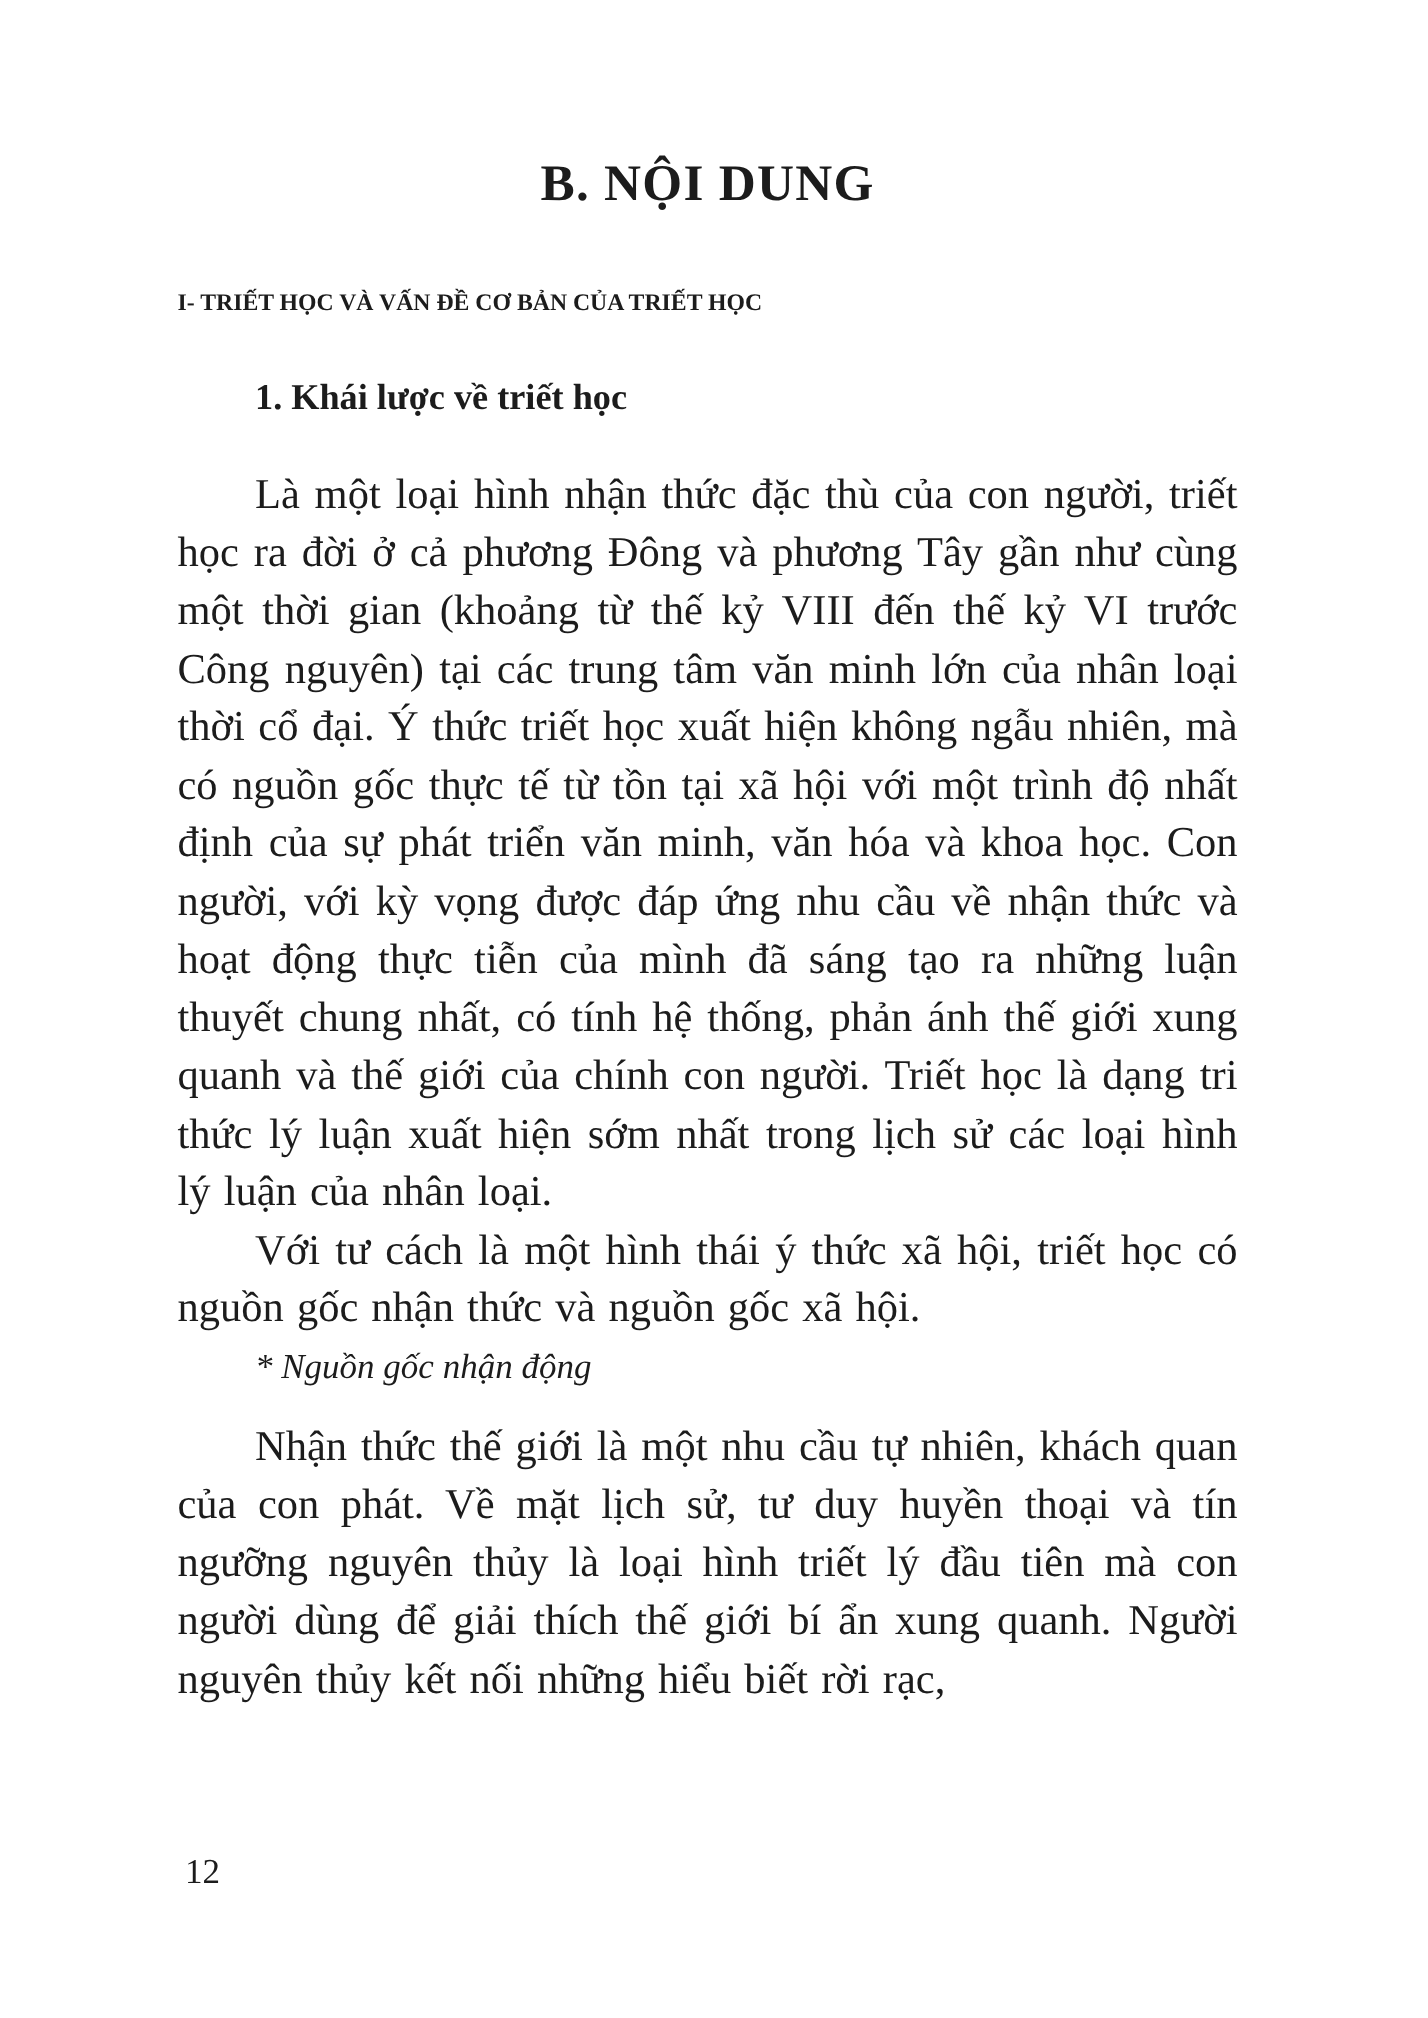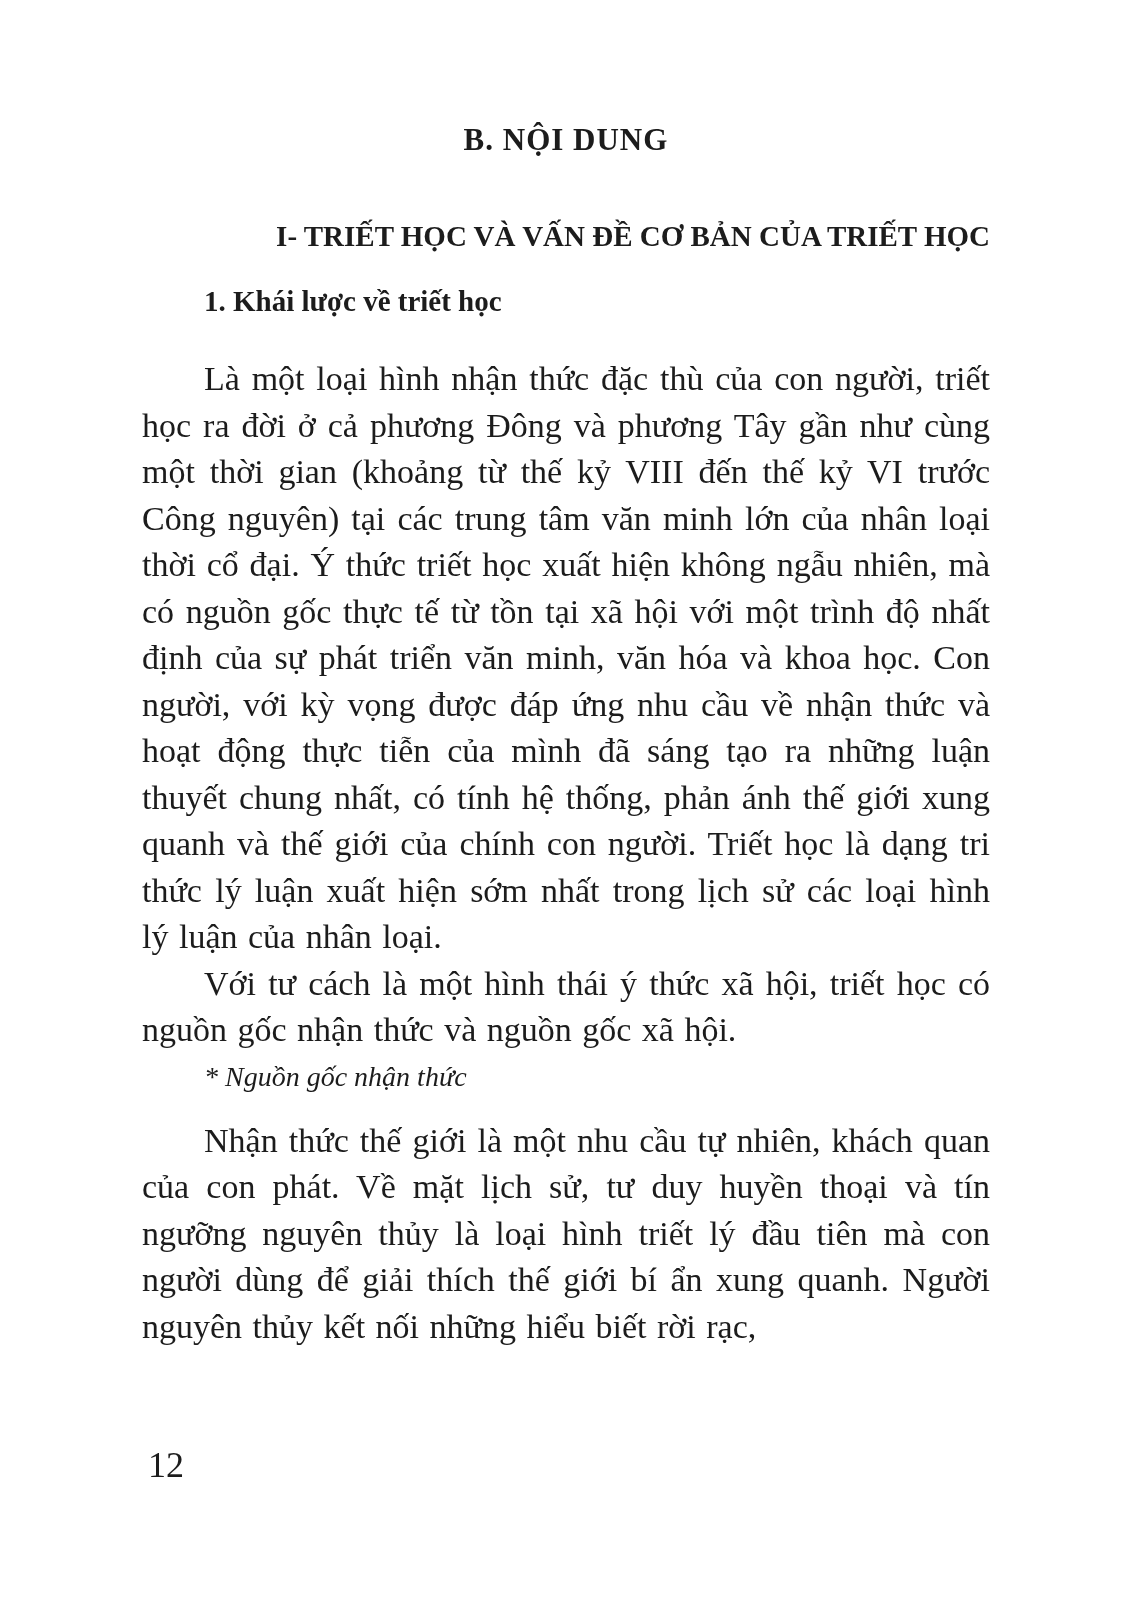--- a/index.html
+++ b/index.html
@@ -11,30 +11,30 @@
     position: relative;
     width: 1142px;
     height: 1614px;
     background: #ffffff;
     color: #1c1c1c;
     padding: 122px 152px 0 142px;
     overflow: hidden;
   }
   .doc-title {
     text-align: center;
-    font-size: 31px;
+    font-size: 41px;
     font-weight: bold;
     letter-spacing: 1px;
     margin-bottom: 62px;
   }
   .section-heading {
-    text-align: right;
-    font-size: 29px;
+    text-align: left;
+    font-size: 19px;
     font-weight: bold;
-    margin-bottom: 32px;
+    margin-bottom: 48px;
   }
   .subsection-heading {
     font-size: 29px;
     font-weight: bold;
     text-indent: 62px;
     margin-bottom: 38px;
   }
   .italic-subhead {
     font-size: 28px;
     font-style: italic;
@@ -45,39 +45,39 @@
   .body-para {
     font-size: 34px;
     line-height: 46.5px;
     text-align: justify;
     text-indent: 62px;
     word-spacing: 2px;
   }
   .page-number {
     position: absolute;
     left: 148px;
-    bottom: 128px;
-    font-size: 36px;
+    bottom: 100px;
+    font-size: 28px;
   }
 </style>
 </head>
 <body>
 
 <div class="page">
 
   <h1 class="doc-title">B. NỘI DUNG</h1>
 
   <h2 class="section-heading">I- TRIẾT HỌC VÀ VẤN ĐỀ CƠ BẢN CỦA TRIẾT HỌC</h2>
 
   <h3 class="subsection-heading">1. Khái lược về triết học</h3>
 
 
   <p class="body-para">Là một loại hình nhận thức đặc thù của con người, triết học ra đời ở cả phương Đông và phương Tây gần như cùng một thời gian (khoảng từ thế kỷ VIII đến thế kỷ VI trước Công nguyên) tại các trung tâm văn minh lớn của nhân loại thời cổ đại. Ý thức triết học xuất hiện không ngẫu nhiên, mà có nguồn gốc thực tế từ tồn tại xã hội với một trình độ nhất định của sự phát triển văn minh, văn hóa và khoa học. Con người, với kỳ vọng được đáp ứng nhu cầu về nhận thức và hoạt động thực tiễn của mình đã sáng tạo ra những luận thuyết chung nhất, có tính hệ thống, phản ánh thế giới xung quanh và thế giới của chính con người. Triết học là dạng tri thức lý luận xuất hiện sớm nhất trong lịch sử các loại hình lý luận của nhân loại.</p>
 
   <p class="body-para">Với tư cách là một hình thái ý thức xã hội, triết học có nguồn gốc nhận thức và nguồn gốc xã hội.</p>
 
-  <p class="italic-subhead">* Nguồn gốc nhận thức</p>
+  <p class="italic-subhead">* Nguồn gốc nhận động</p>
 
   <p class="body-para">Nhận thức thế giới là một nhu cầu tự nhiên, khách quan của con phát. Về mặt lịch sử, tư duy huyền thoại và tín ngưỡng nguyên thủy là loại hình triết lý đầu tiên mà con người dùng để giải thích thế giới bí ẩn xung quanh. Người nguyên thủy kết nối những hiểu biết rời rạc,</p>
 
   <div class="page-number">12</div>
 
 </div>
 
 </body></html>

